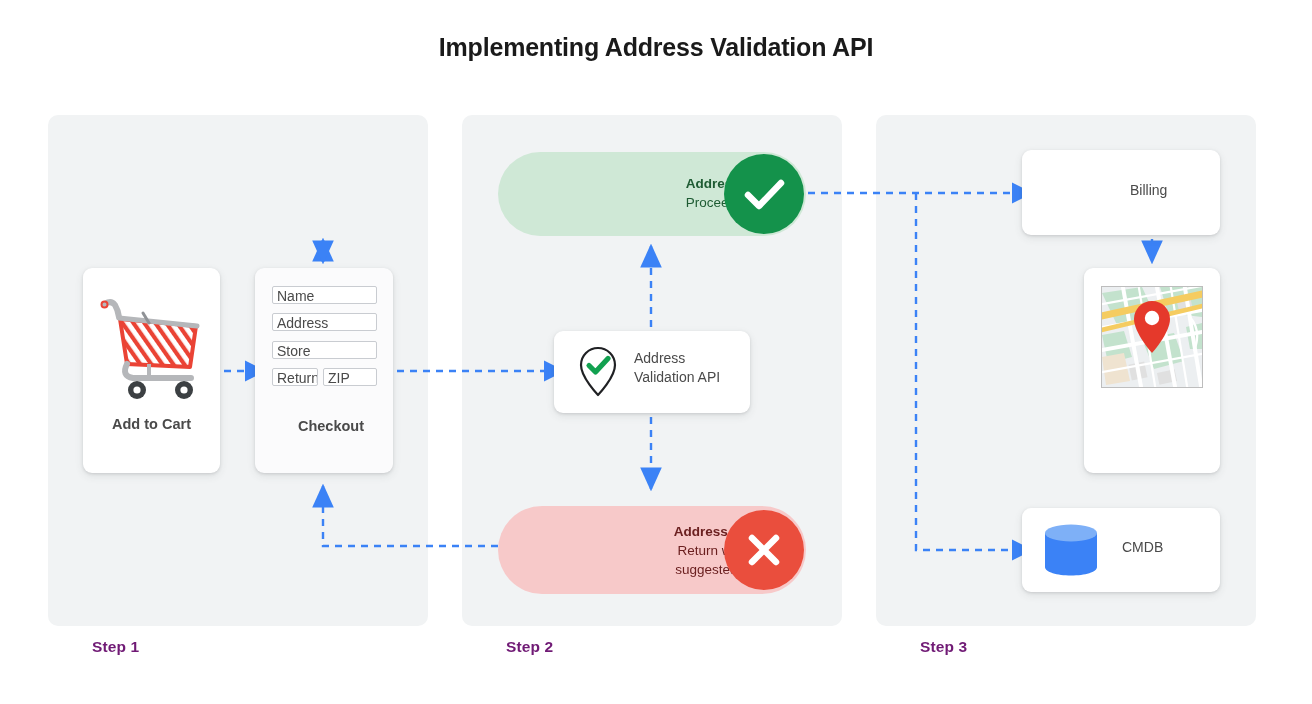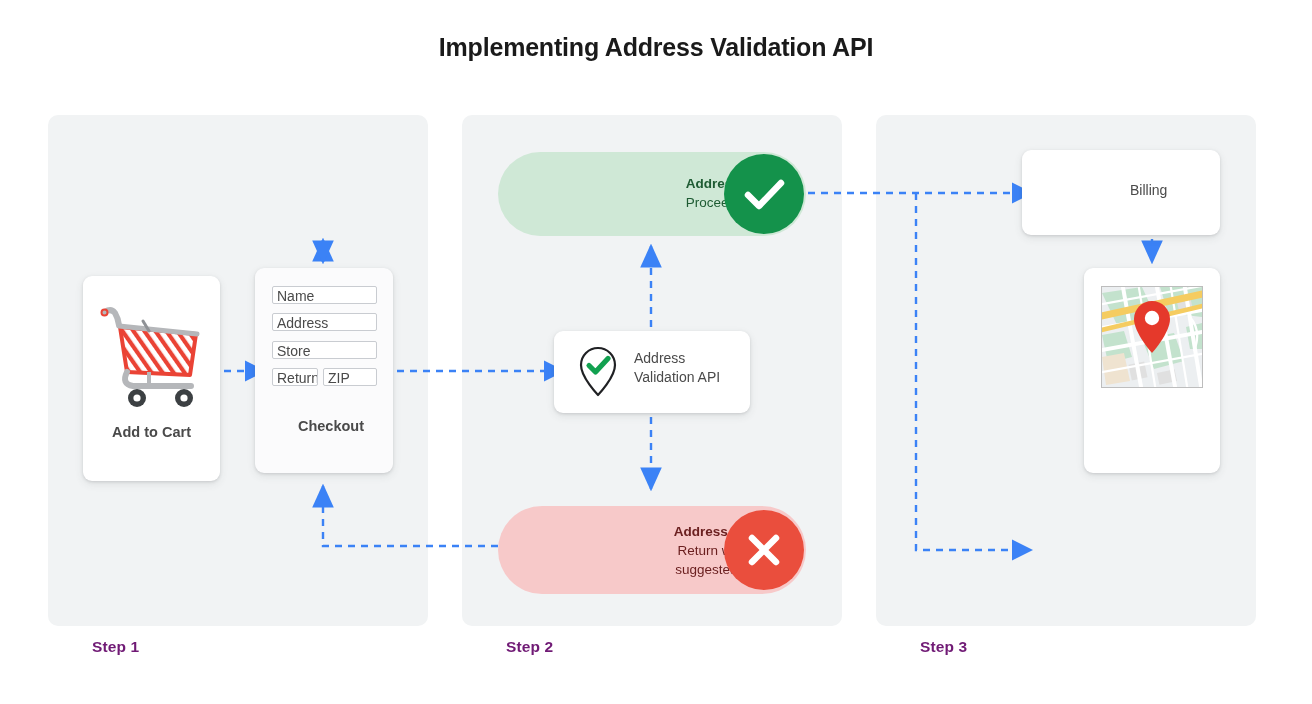--- a/index.html
+++ b/index.html
@@ -60,21 +60,21 @@
   
   .card {
     position: absolute;
     background: #ffffff;
     border-radius: 9px;
     box-shadow: 0 1px 3px rgba(60,64,67,0.16), 0 3px 8px rgba(60,64,67,0.10);
   }
 
   
   #card-add-to-cart {
-    left: 83px; top: 276px; width: 137px; height: 205px;
+    left: 83px; top: 268px; width: 137px; height: 205px;
   }
   #card-add-to-cart .cart-icon-wrap {
     position: absolute; left: 0; top: 18px; width: 137px; height: 120px;
   }
   #card-add-to-cart .card-caption {
     position: absolute; left: 0; top: 148px; width: 137px;
     text-align: center; font-size: 14.5px; font-weight: bold; color: #4a4a4a;
   }
 
   
@@ -409,19 +409,28 @@
         <path d="M-5 30 L105 6" stroke="#f5cc60" stroke-width="7" fill="none"></path>
         <path d="M-5 44 L105 18" stroke="#f5cc60" stroke-width="4.5" fill="none"></path>
 
         <path d="M50 14 C40 14 32 22 32 32 C32 46 50 66 50 66 C50 66 68 46 68 32
                  C68 22 60 14 50 14 Z" fill="#e5392b"></path>
         <circle cx="50" cy="31" r="7.2" fill="#ffffff"></circle>
       </svg>
     </div>
   </div>
 
+  <div class="card" id="card-cmdb">
+    <div class="db-box">
+      <svg viewBox="0 0 62 56" width="62" height="56">
+        <path d="M5 11 L5 45 C5 50 17 53.5 31 53.5 C45 53.5 57 50 57 45 L57 11 Z" fill="#3b82f6"></path>
+        <ellipse cx="31" cy="11" rx="26" ry="8.5" fill="#7eb0f7"></ellipse>
+      </svg>
+    </div>
+    <div class="label">CMDB</div>
+  </div>
 
 
   <div class="step-label" id="step-label-1">Step 1</div>
   <div class="step-label" id="step-label-2">Step 2</div>
   <div class="step-label" id="step-label-3">Step 3</div>
 
 </div>
 
 </body></html>

